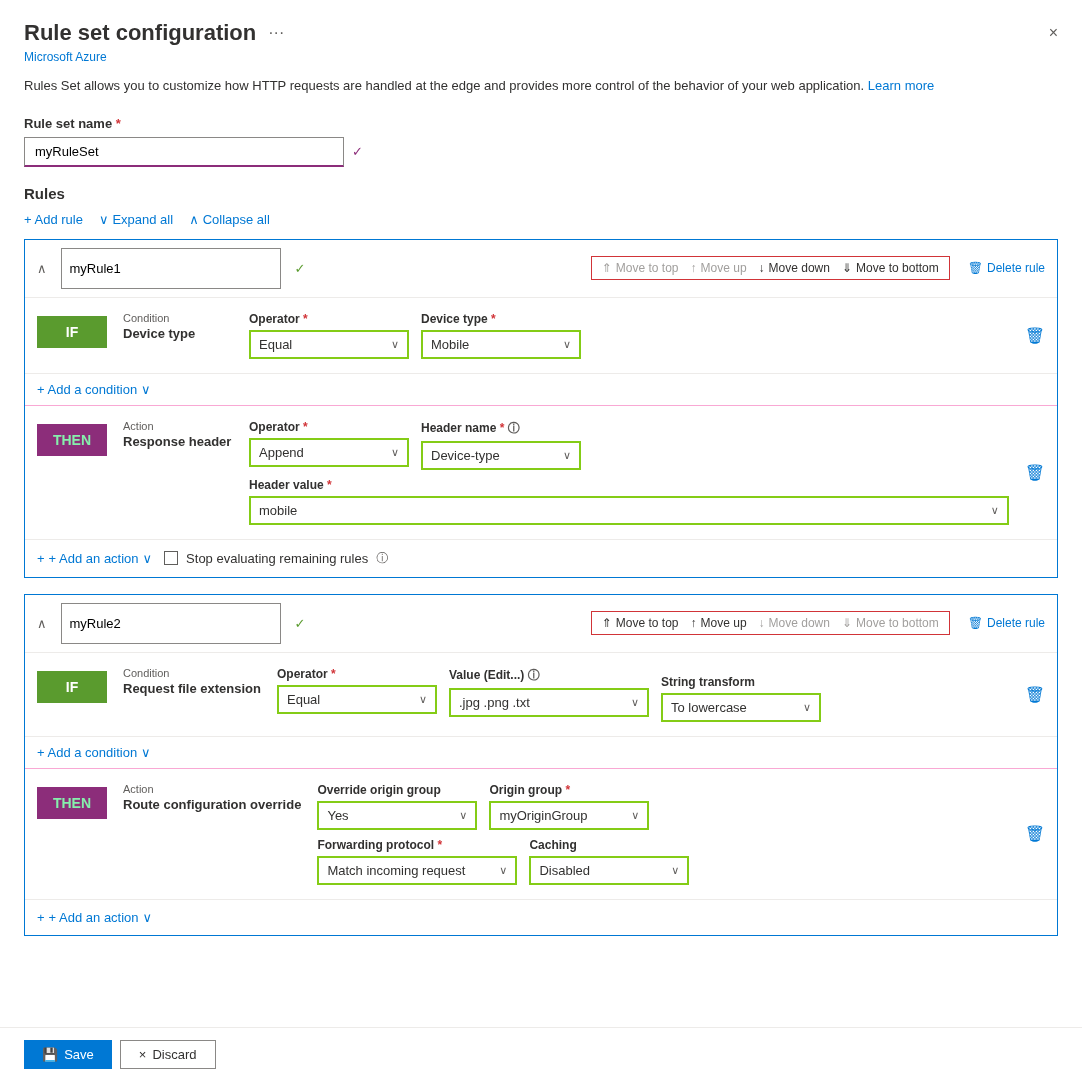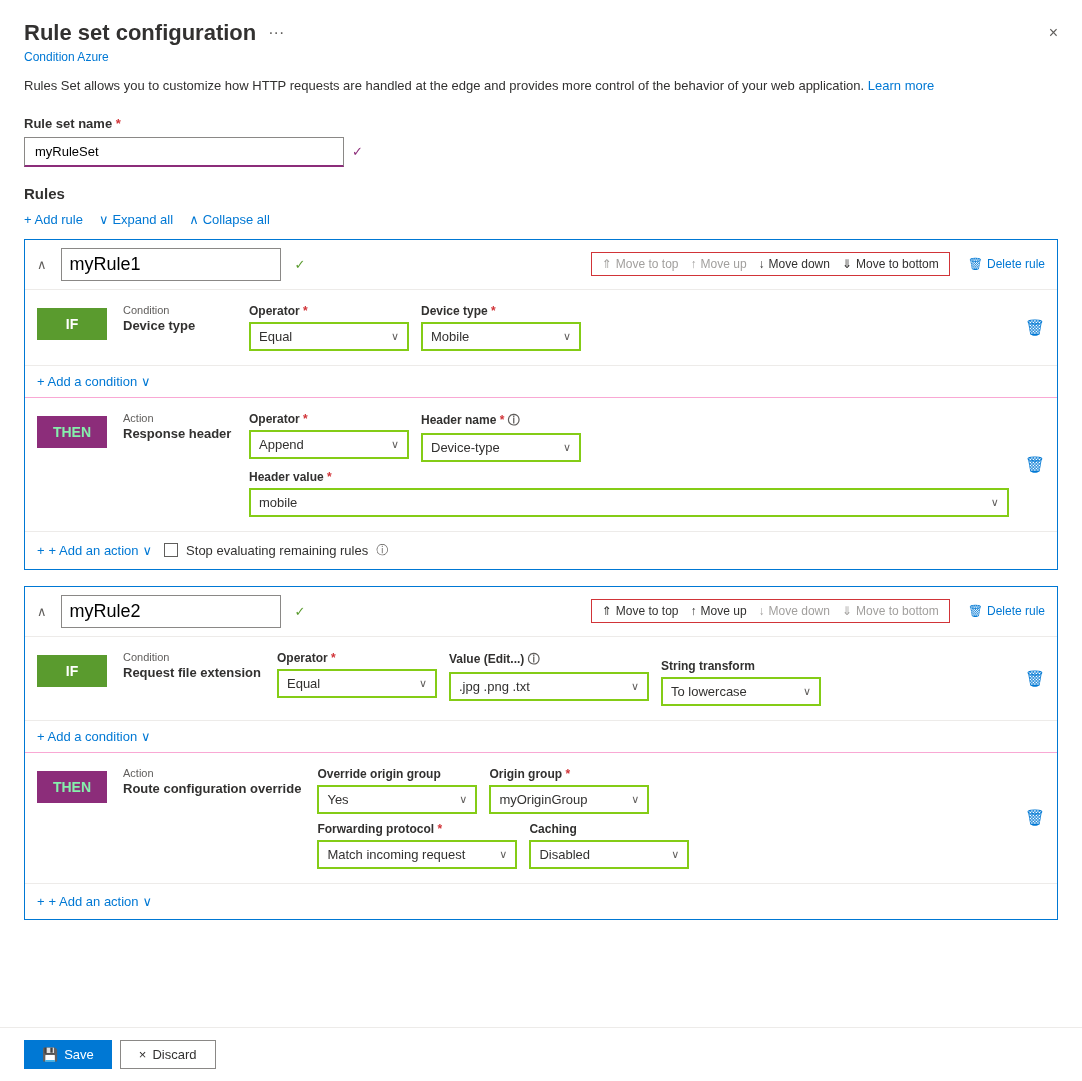--- a/index.html
+++ b/index.html
@@ -109,22 +109,22 @@
     .rule-header {
       display: flex;
       align-items: center;
       background: #fff;
       padding: 8px 12px;
       border-bottom: 1px solid #edebe9;
       gap: 8px;
     }
     .rule-name-input {
       border: 1px solid #8a8886;
-      padding: 5px 8px;
-      font-size: 18px;
+      padding: 12px 8px;
+      font-size: 13px;
       width: 220px;
       outline: none;
     }
     .rule-move-btns {
       display: flex;
       align-items: center;
       gap: 12px;
       border: 1px solid #d13438;
       padding: 4px 10px;
       margin-left: auto;
@@ -337,21 +337,21 @@
 
 <div class="panel content-scroll">
 
   <div class="panel-header">
     <div class="header-left">
       <span class="panel-title">Rule set configuration</span>
       <span class="ellipsis-btn">···</span>
     </div>
     <span class="close-btn">×</span>
   </div>
-  <div class="panel-subtitle">Condition Azure</div>
+  <div class="panel-subtitle">Microsoft Azure</div>
 
   <div class="description">
     <span>Rules Set allows you to customize how HTTP requests are handled at the edge and provides more control of the behavior of your web application.</span>
     <a>Learn more</a>
   </div>
 
   <div>
     <div class="field-label">
       <span>Rule set name</span> <span class="required-star">*</span>
     </div>

